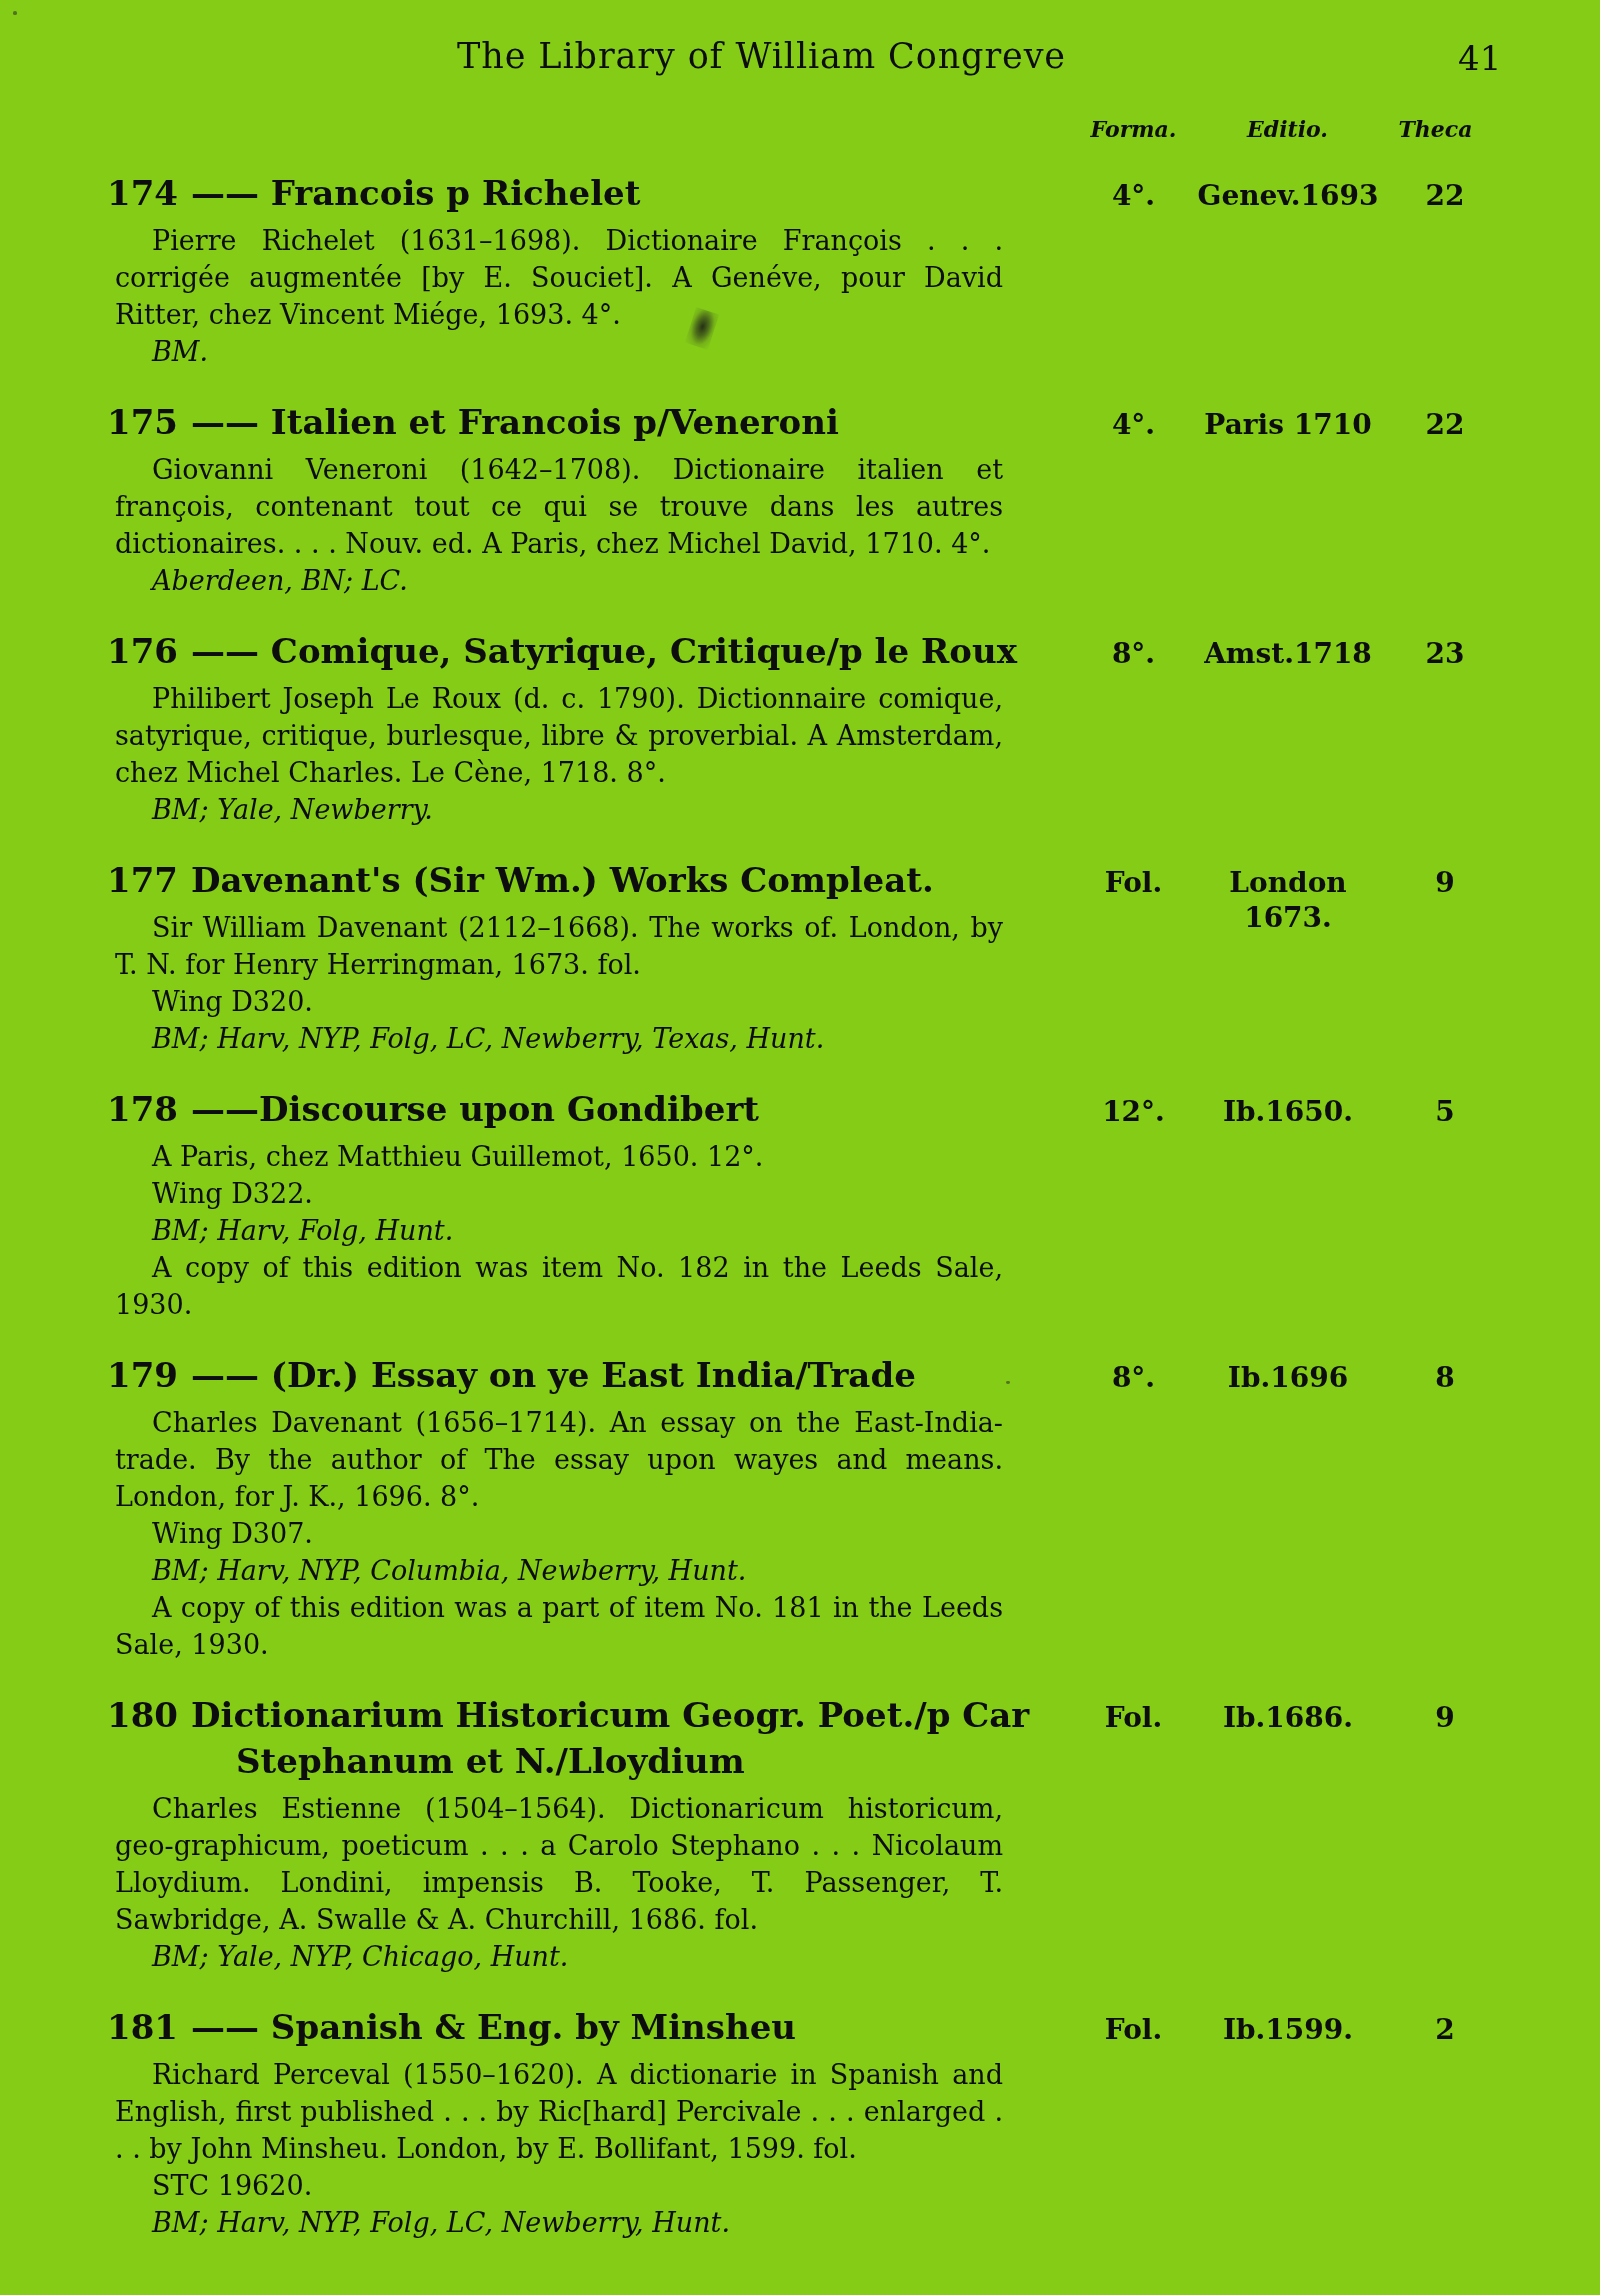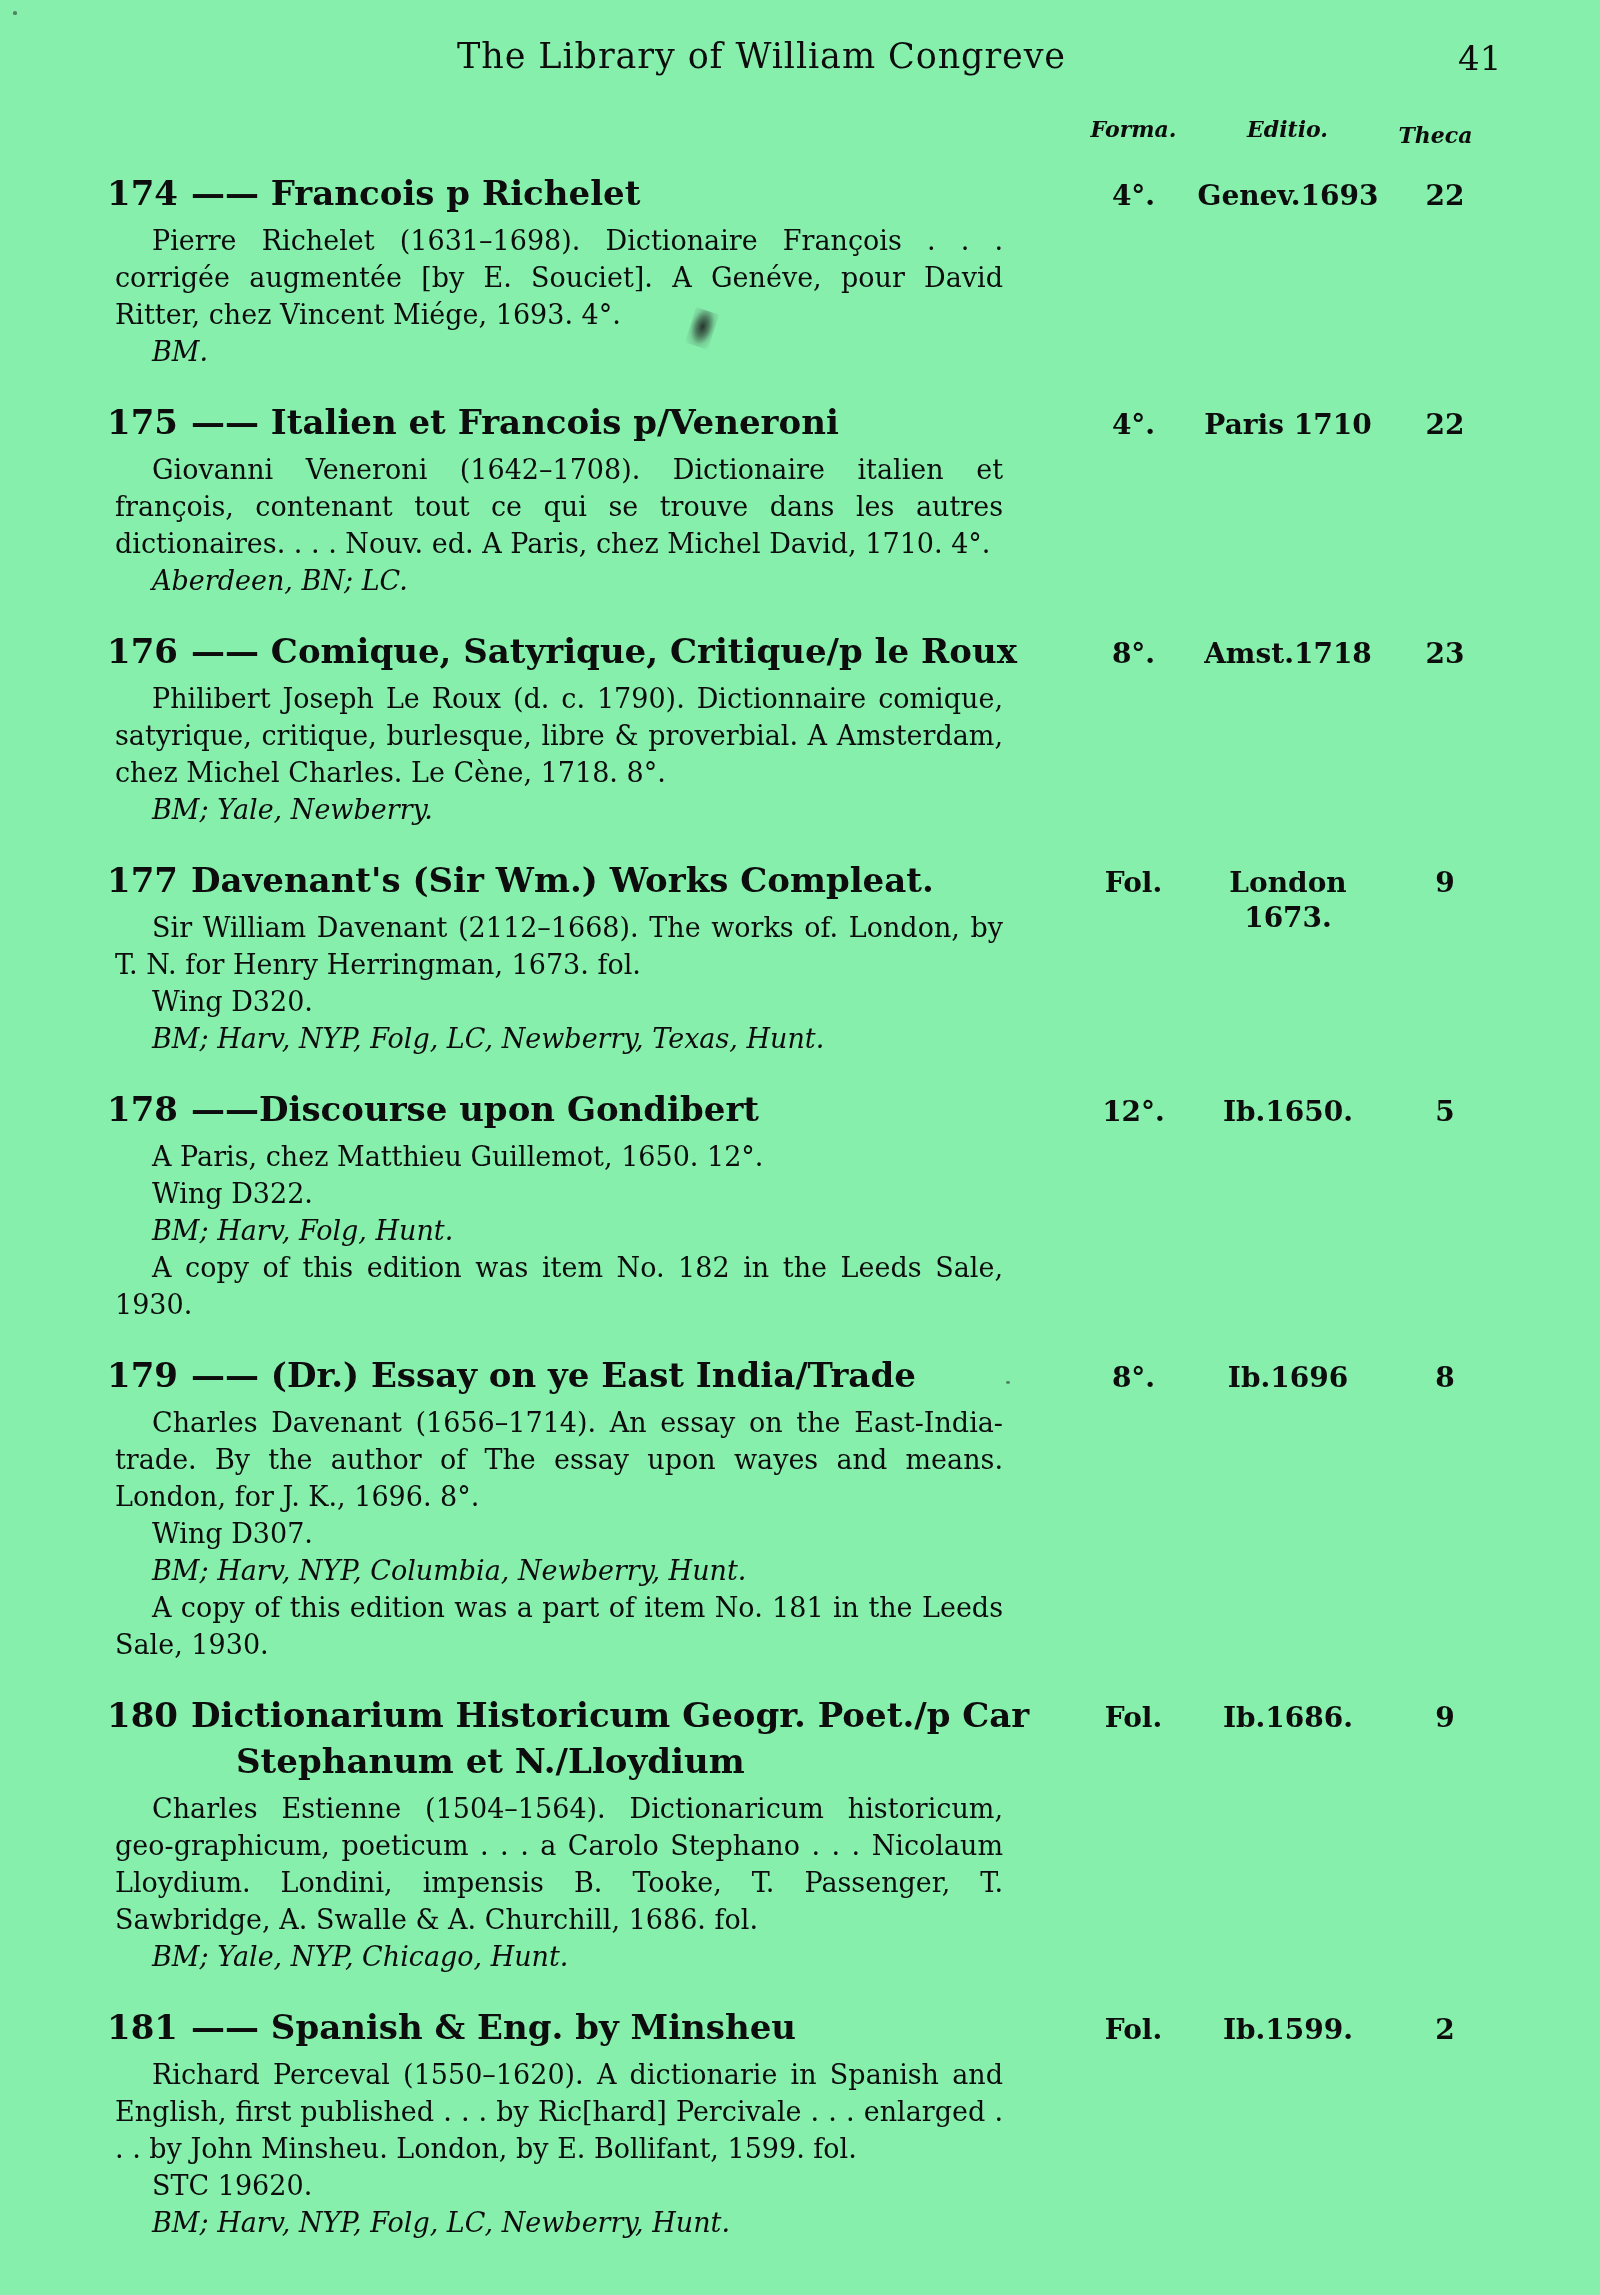--- a/index.html
+++ b/index.html
@@ -1,37 +1,37 @@
 <!DOCTYPE html>
 <html style="font-size:14.8px"><head>
 <meta charset="utf-8">
 <style>
   html, body { margin:0; padding:0; background:#ffffff; }
   .page {
     position:relative;
     width:1600px; height:2295px;
-    background:#86efac;
+    background:#84cc16;
     color:#0d0d0d;
     font-family:"DejaVu Serif", "Liberation Serif", serif;
     overflow:hidden;
   }
   .header-title {
     position:absolute; top:35px; left:0; width:1523px;
     text-align:center; font-size:35px; line-height:42px;
     letter-spacing:0.9px;
   }
   .page-number {
     position:absolute; top:37px; left:1426px; width:83px;
     font-size:34px; line-height:42px;margin-left:32px;
   }
   .col-headers { position:absolute; top:116px; left:0; width:100%; height:28px;
     font-size:22px; font-style:italic; font-weight:bold; }
   .col-head-forma  { position:absolute; left:1078px; width:111px; text-align:center; }
   .col-head-editio { position:absolute; left:1200px; width:175px; text-align:center; }
-  .col-head-theca  { position:absolute; left:1380px; width:111px; text-align:center;margin-top:6px; }
+  .col-head-theca  { position:absolute; left:1380px; width:111px; text-align:center; }
 
   .content { position:absolute; top:170px; left:0; width:100%; }
   .entry { position:relative; margin:0 0 29.5px 0;padding-left:44px; }
   .heading {
     margin:0 0 5.5px 63px; width:914px;
     font-size:34px; line-height:46px; font-weight:bold;
     white-space:nowrap;
   }
   .heading .num { margin-right:13px; }
   .htitle2 { display:block; padding-left:129px; white-space:nowrap; }

